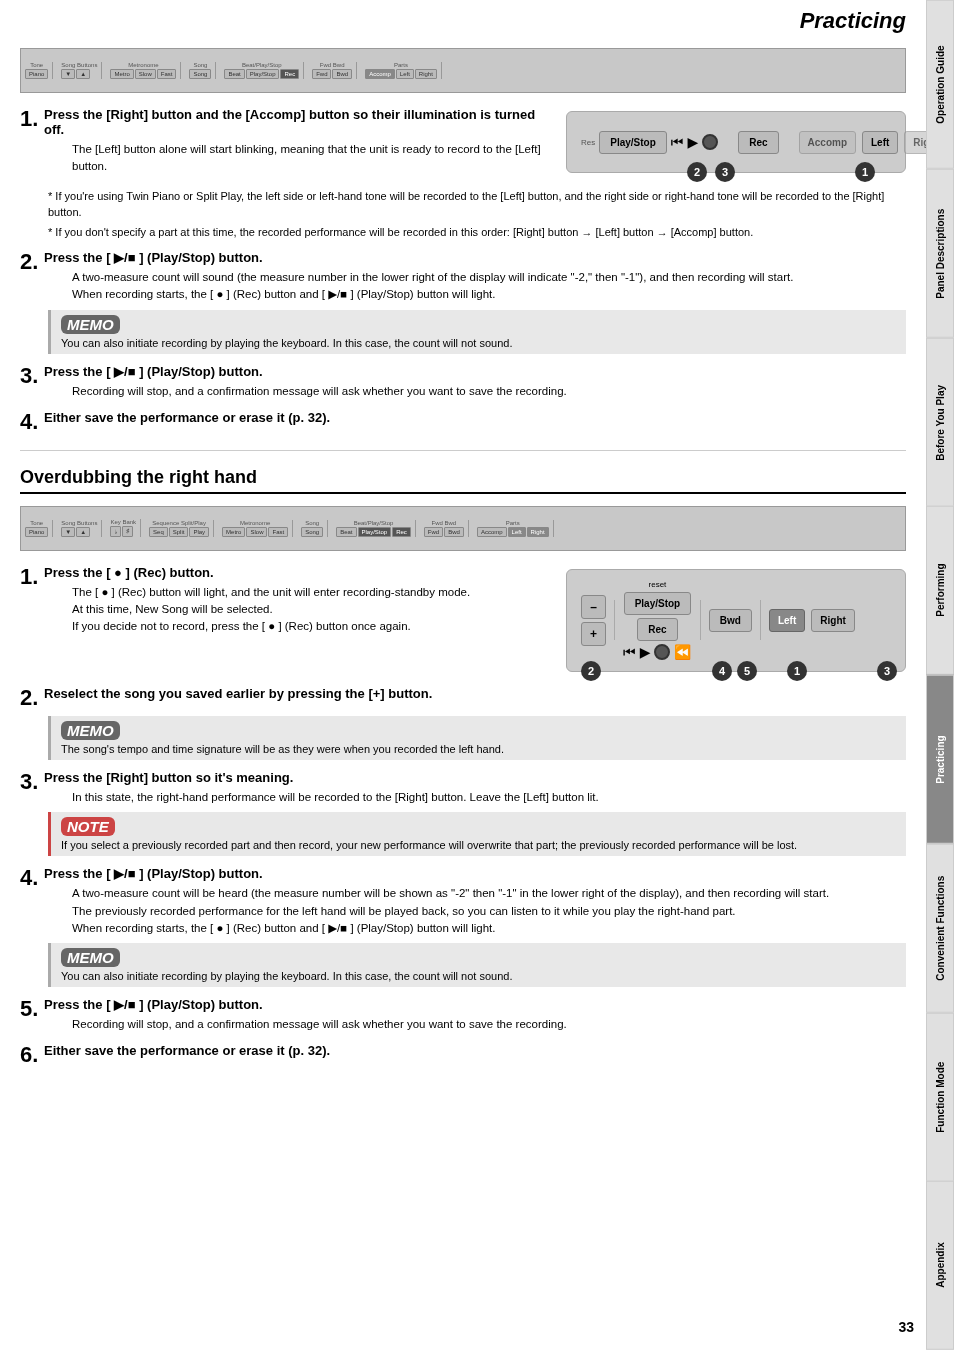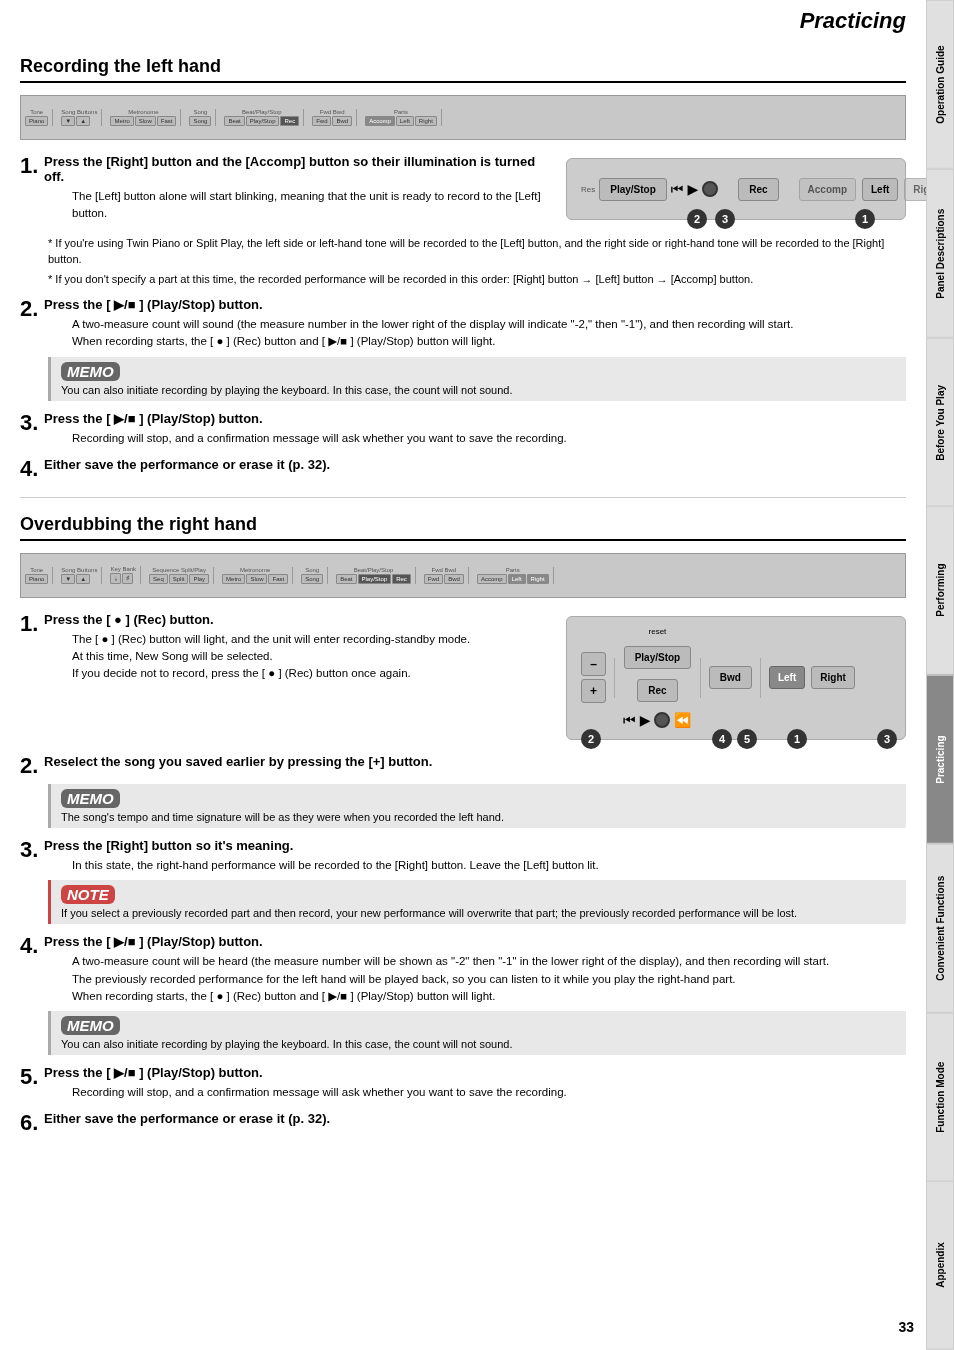--- a/index.html
+++ b/index.html
@@ -226,21 +226,20 @@
 </head>
 <body>
 
 <div class="page-title-area">
   <span class="page-title">Practicing</span>
 </div>
 
 <div class="main-content">
 
   <div class="section">
-    <div class="section-heading">Recording the left hand</div>
 
     <div class="panel-strip">
       <div class="panel-strip-inner">
         <div class="ps-section">
           <div class="ps-label">Tone</div>
           <div class="ps-btns">
             <div class="ps-btn">Piano</div>
           </div>
         </div>
         <div class="ps-section">
@@ -466,21 +465,21 @@
       <div class="step-image-col">
 
         <div style="position:relative; background:#ccc; border:1px solid #aaa; border-radius:6px; padding:10px 14px; display:flex; gap:8px; align-items:center; margin-top:4px;">
 
           <div style="display:flex;flex-direction:column;gap:3px;align-items:center;">
             <div style="background:#bbb;border:1px solid #888;border-radius:3px;padding:4px 8px;font-size:12px;font-weight:bold;">–</div>
             <div style="background:#bbb;border:1px solid #888;border-radius:3px;padding:4px 8px;font-size:12px;font-weight:bold;">+</div>
           </div>
           <div style="width:1px;height:40px;background:#aaa;"></div>
 
-          <div style="display:flex;flex-direction:column;align-items:center;gap:10px;">
+          <div style="display:flex;flex-direction:column;align-items:center;gap:3px;">
             <div style="font-size:8px;text-align:center;">reset</div>
             <div style="background:#bbb;border:1px solid #888;border-radius:3px;padding:5px 10px;font-size:10px;font-weight:bold;">Play/Stop</div>
             <div style="background:#bbb;border:1px solid #888;border-radius:3px;padding:5px 10px;font-size:10px;font-weight:bold;">Rec</div>
             <div style="display:flex;gap:4px;align-items:center;">
               <div style="font-size:14px;">⏮</div>
               <div style="font-size:14px;">▶</div>
               <div style="width:16px;height:16px;background:#555;border-radius:50%;border:2px solid #333;"></div>
               <div style="font-size:14px;">⏪</div>
             </div>
           </div>

